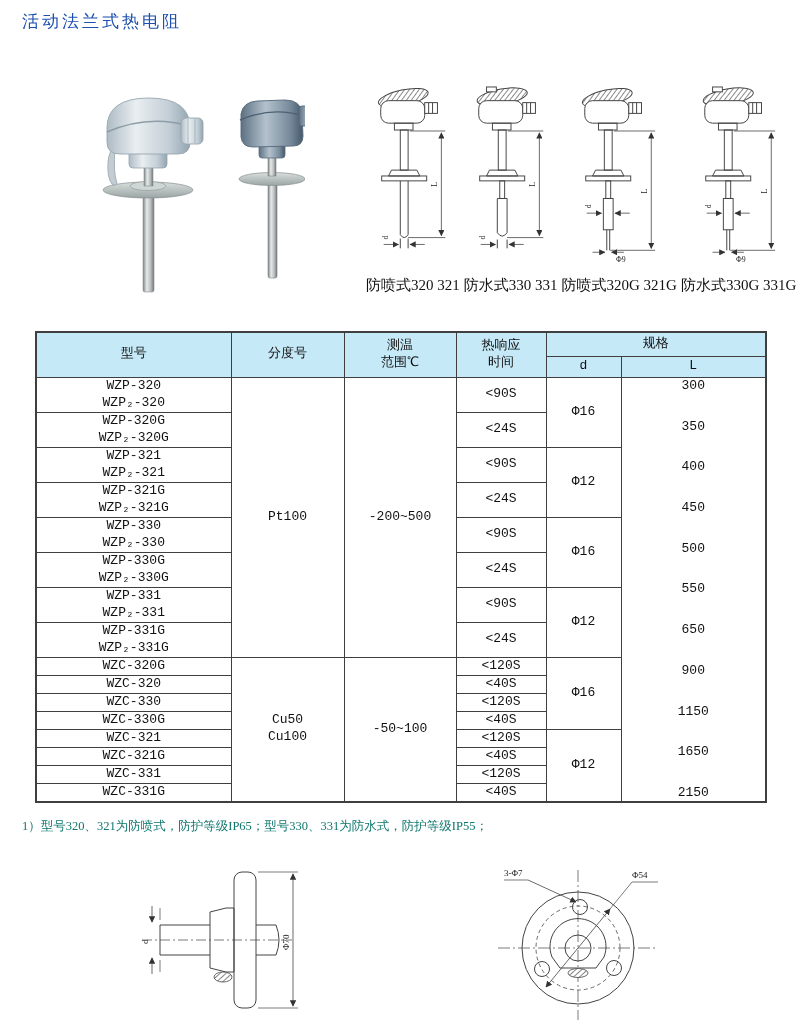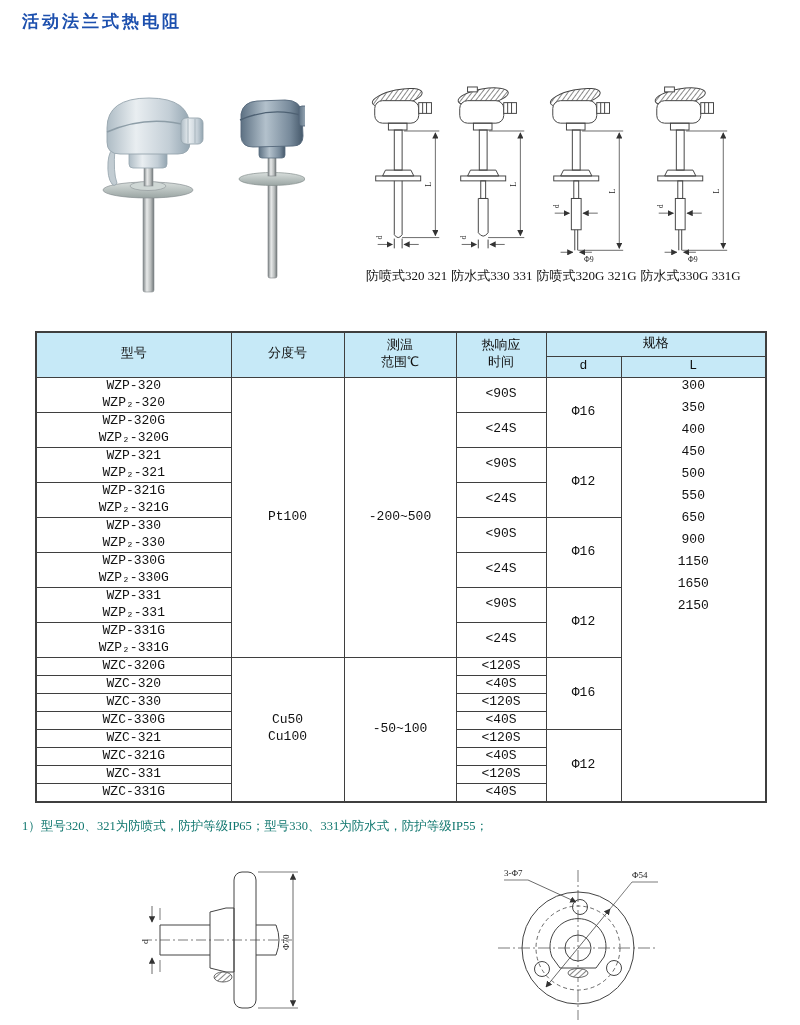--- a/index.html
+++ b/index.html
@@ -1,37 +1,37 @@
 <!DOCTYPE html>
 <html><head>
 <meta charset="utf-8">
 <style>
   html,body{margin:0;padding:0;background:#ffffff;}
   #canvas{position:relative;width:800px;height:1025px;background:#ffffff;overflow:hidden;
           font-family:"Liberation Serif","DejaVu Serif",serif;color:#111;}
   .title{position:absolute;left:22px;top:10px;font-family:"Liberation Sans","DejaVu Sans",sans-serif;
-         font-size:17px;font-weight:bold;color:#1d50ae;letter-spacing:3px;}
+         font-size:17px;font-weight:normal;color:#1d50ae;letter-spacing:3px;}
   
   .photos{position:absolute;left:85px;top:86px;}
   
   .drawings{position:absolute;left:366px;top:86px;display:flex;gap:4px;}
   .drawcol{display:flex;flex-direction:column;align-items:center;}
-  .caption{font-size:13px;margin-top:3px;white-space:nowrap;color:#111;}
+  .caption{font-size:15px;margin-top:12px;white-space:nowrap;color:#111;}
   svg text{font-family:"Liberation Serif","DejaVu Serif",serif;fill:#222;}
   
   .spec-table{position:absolute;left:35px;top:331px;border-collapse:collapse;table-layout:fixed;
               width:730px;border:2px solid #3f3f3f;font-size:13px;font-family:Liberation Mono, monospace;}
   .spec-table th,.spec-table td{border:1px solid #3f3f3f;text-align:center;vertical-align:middle;
               padding:0;line-height:1.3;font-weight:normal;}
   .spec-table th{background:#c6e9f7;}
   .h1{height:24px;} .h2{height:21px;}
   .rp td{height:34px;} .rc td{height:17px;}
   .c-model{width:195px;} .c-grad{width:113px;} .c-range{width:112px;}
   .c-resp{width:90px;} .c-d{width:75px;} .c-L{width:145px;}
-  .lstack{height:420px;display:flex;flex-direction:column;justify-content:flex-start;
+  .lstack{height:420px;display:flex;flex-direction:column;justify-content:space-between;
           align-items:center;gap:9px;}
   .lstack div{line-height:13px;}
   
   .notes{position:absolute;left:22px;top:818px;font-size:12.5px;line-height:17px;color:#0f766e;}
   
   .sideview{position:absolute;left:130px;top:860px;}
   .frontview{position:absolute;left:480px;top:856px;}
 </style>
 </head>
 <body>

